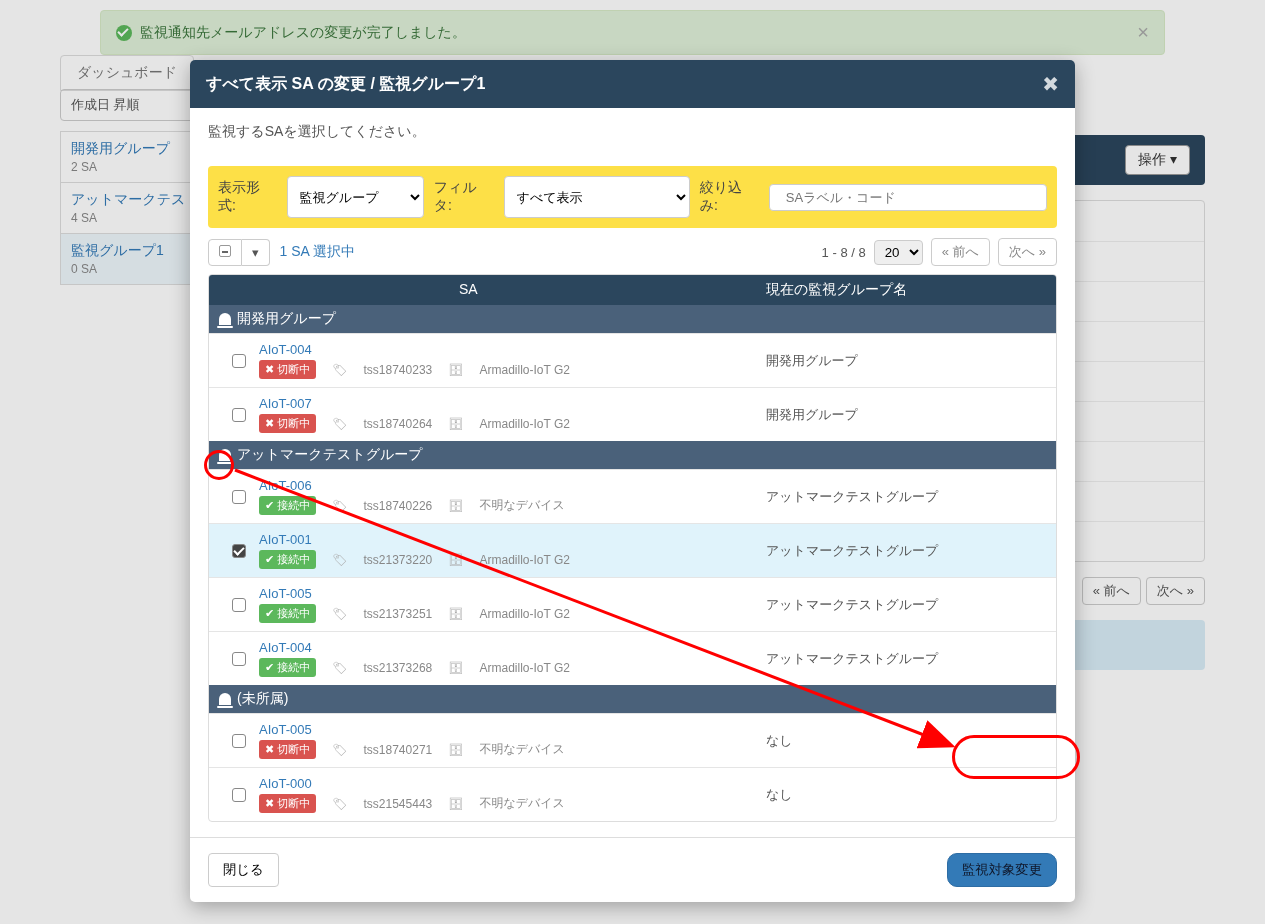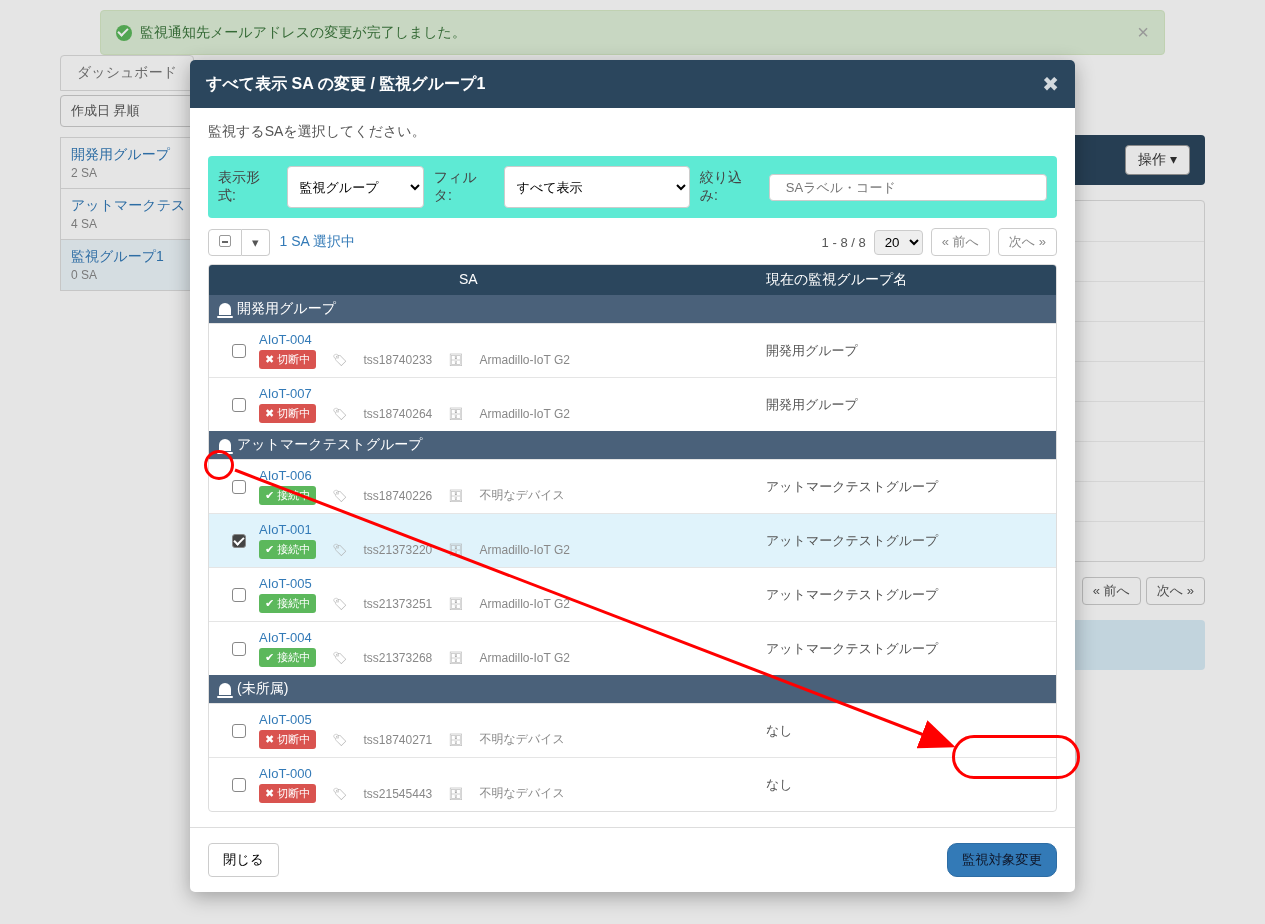--- a/index.html
+++ b/index.html
@@ -4,21 +4,21 @@
 <style>
 * { box-sizing: border-box; margin: 0; padding: 0; }
 body { font-family: "Hiragino Kaku Gothic ProN", "メイリオ", sans-serif; font-size: 14px; background: #fff; color: #333; }
 .app-wrap { position: relative; width: 1265px; height: 924px; overflow: hidden; }
 .alert-banner { position: absolute; top: 10px; left: 100px; right: 100px; background: #dff0d8; border: 1px solid #d6e9c6; border-radius: 4px; padding: 10px 15px; color: #3c763d; z-index: 1; display: flex; align-items: center; }
 .alert-banner .check { display: inline-block; width: 16px; height: 16px; border-radius: 50%; background: #5cb85c; margin-right: 8px; position: relative; }
 .alert-banner .check::after { content: ""; position: absolute; left: 4px; top: 1px; width: 4px; height: 8px; border: solid #fff; border-width: 0 2px 2px 0; transform: rotate(45deg); }
 .alert-banner .close-x { margin-left: auto; color: #aaa; font-size: 20px; cursor: pointer; }
 .tabs-bg { position: absolute; top: 55px; left: 60px; display: flex; gap: 0; }
 .tabs-bg .tab { border: 1px solid #ddd; background: #fff; padding: 8px 16px; color: #777; border-radius: 4px 4px 0 0; margin-right: -1px; }
-.left-panel { position: absolute; top: 95px; left: 60px; width: 160px; }
+.left-panel { position: absolute; top: 89px; left: 60px; width: 160px; }
 .left-panel .sort { border: 1px solid #ccc; border-radius: 4px; padding: 6px 10px; color: #555; margin-bottom: 10px; font-size: 13px; }
 .group-item { border: 1px solid #ddd; padding: 8px 10px; margin-bottom: -1px; background: #fff; }
 .group-item.active { background: #eef6fb; }
 .group-item .name { color: #337ab7; }
 .group-item .count { color: #888; font-size: 12px; margin-top: 2px; }
 .center-area { position: absolute; top: 95px; left: 230px; right: 60px; }
 .head-row { display: flex; background: #2b465d; color: #fff; padding: 10px 15px; margin-top: 40px; border-radius: 4px; align-items: center; }
 .head-row .title { font-size: 18px; }
 .head-row .ops { margin-left: auto; background: #fff; color: #333; border: 1px solid #999; padding: 5px 12px; border-radius: 4px; }
 .card-box { border: 1px solid #ddd; border-radius: 4px; margin-top: 15px; }
@@ -27,22 +27,22 @@
 .card-box .cb { display: inline-block; width: 14px; height: 14px; border: 1px solid #999; border-radius: 3px; margin: 12px 15px; }
 .pagination-bg { margin-top: 15px; display: flex; justify-content: flex-end; gap: 5px; }
 .pagination-bg .btn { border: 1px solid #ccc; padding: 4px 10px; border-radius: 4px; color: #555; font-size: 13px; }
 .big-blue { background: #d9edf7; height: 50px; margin-top: 15px; border-radius: 4px; }
 .backdrop { position: absolute; inset: 0; background: rgba(0,0,0,0.1); z-index: 10; }
 .modal { position: absolute; top: 60px; left: 190px; width: 885px; background: #fff; border-radius: 5px; box-shadow: 0 5px 20px rgba(0,0,0,0.3); z-index: 20; overflow: hidden; }
 .modal-header { background: #2b465d; color: #fff; padding: 12px 16px; display: flex; align-items: center; }
 .modal-header .title { font-size: 16px; font-weight: bold; }
 .modal-header .close { margin-left: auto; font-size: 20px; cursor: pointer; opacity: 0.8; }
 .modal-body { padding: 15px 18px; }
-.instr { color: #555; margin-bottom: 15px; }
-.filter-bar { background: #5eead4; padding: 10px; border-radius: 4px; display: flex; align-items: center; gap: 10px; font-size: 14px; color: #444; margin-bottom: 10px; justify-content: center; }
+.instr { color: #555; margin-bottom: 25px; }
+.filter-bar { background: #fde047; padding: 10px; border-radius: 4px; display: flex; align-items: center; gap: 10px; font-size: 14px; color: #444; margin-bottom: 10px; justify-content: center; }
 .filter-bar select, .filter-bar input { border: 1px solid #ccc; border-radius: 4px; padding: 5px 8px; font-size: 13px; background: #fff; }
 .filter-bar select { height: 42px; }
 .filter-bar .sel1 { width: 140px; }
 .filter-bar .sel2 { width: 190px; }
 .filter-bar .inp { width: 284px; padding-left: 16px; }
 .toolbar-row { display: flex; align-items: center; gap: 10px; margin-bottom: 8px; color: #555; }
 .toolbar-row .chk-btn { display: flex; }
 .toolbar-row .chk-btn .a, .toolbar-row .chk-btn .b { border: 1px solid #ccc; padding: 5px 10px; background: #fff; font-size: 13px; }
 .toolbar-row .chk-btn .a { border-radius: 4px 0 0 4px; }
 .toolbar-row .chk-btn .b { border-left: none; border-radius: 0 4px 4px 0; }

